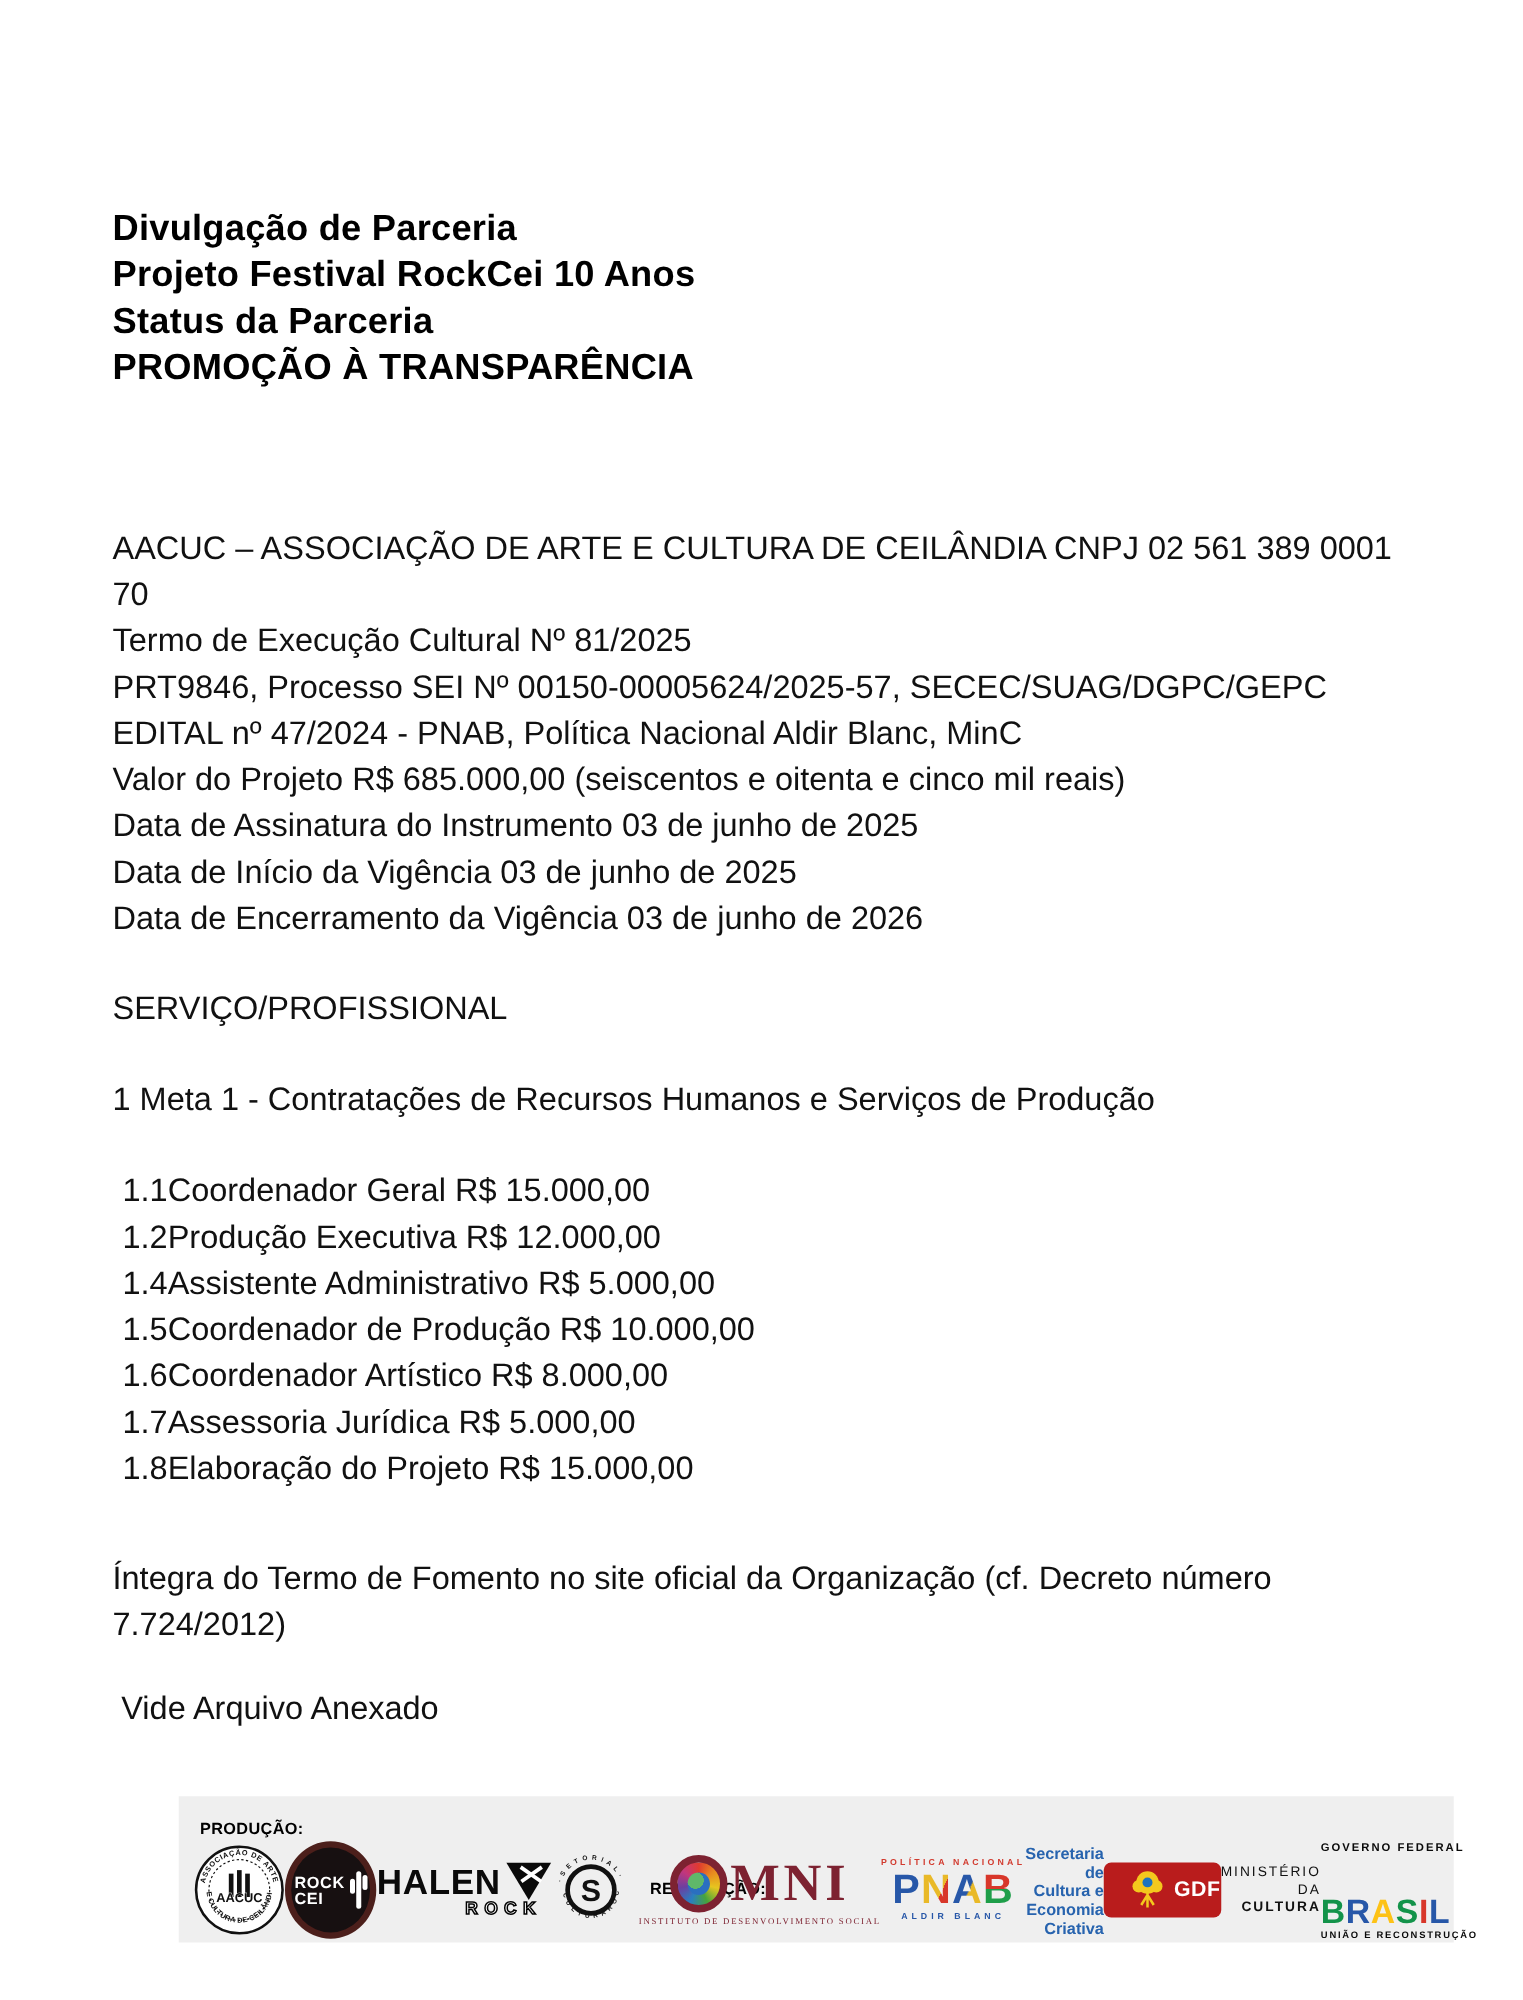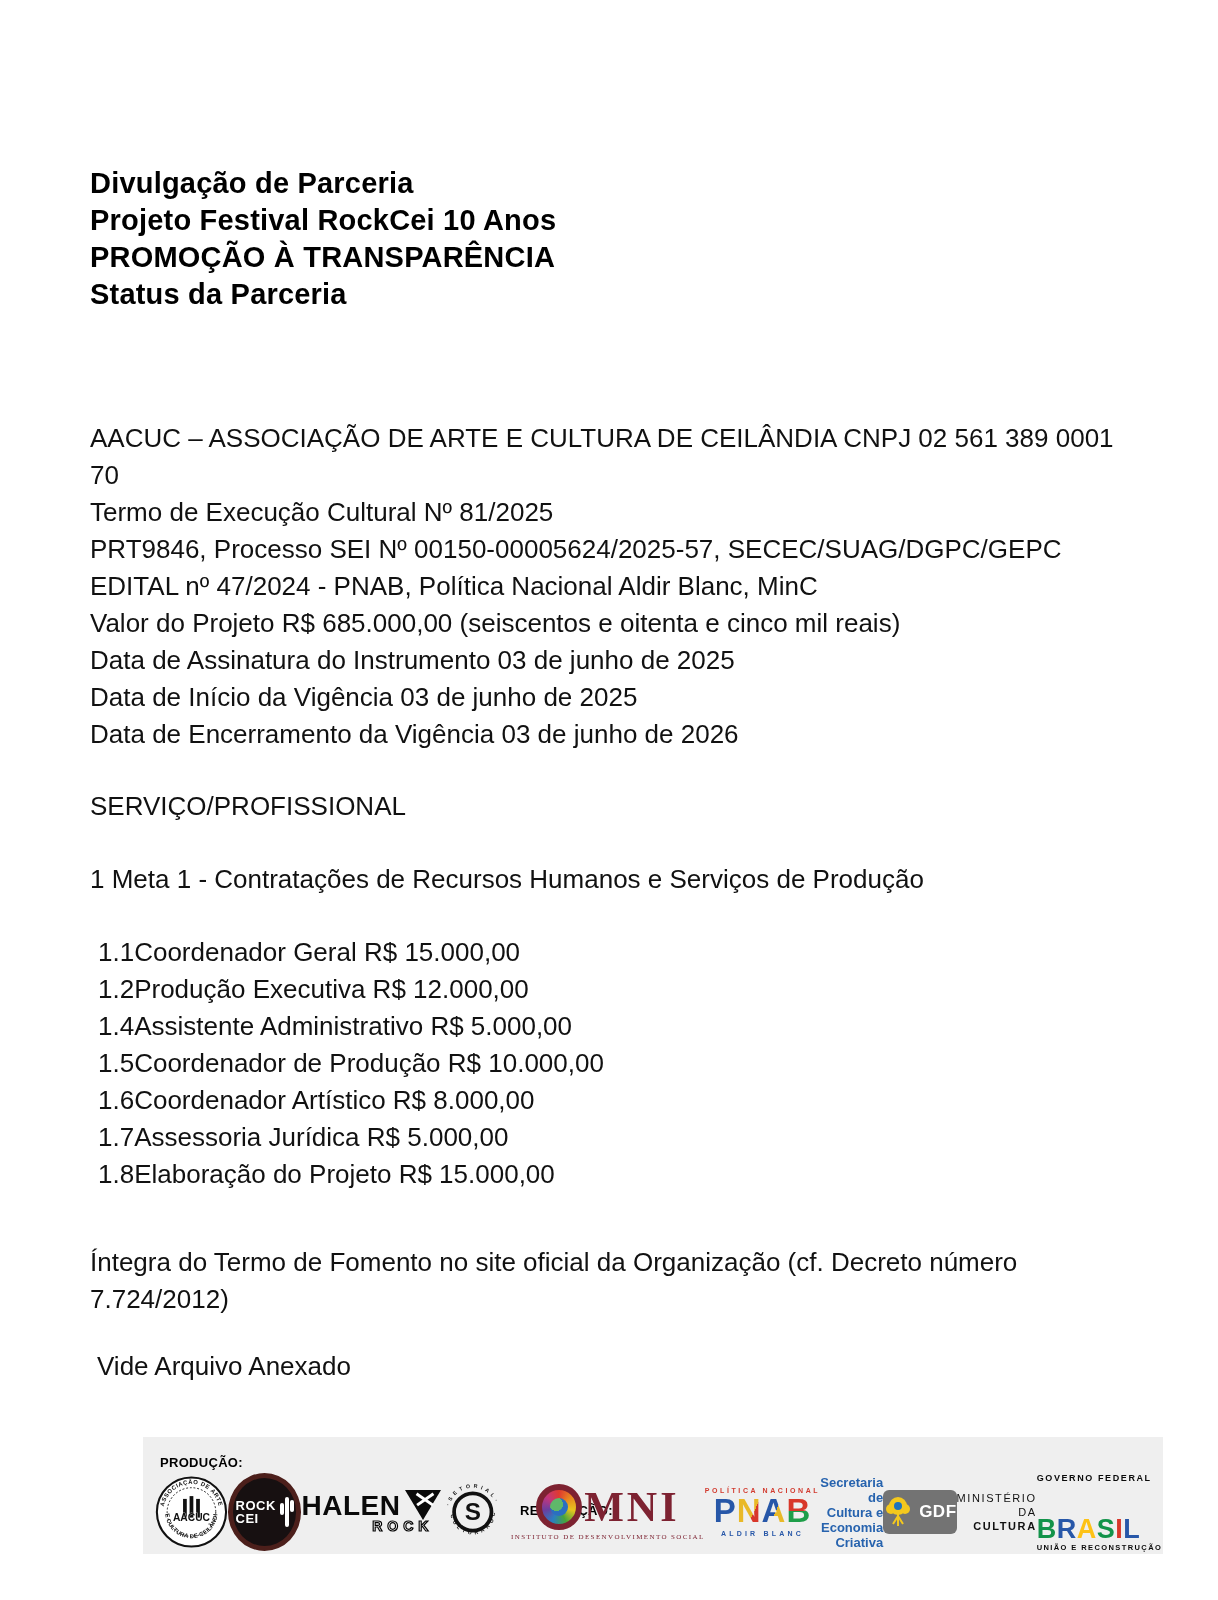--- a/index.html
+++ b/index.html
@@ -62,22 +62,22 @@
   .pnab .word{font-size:33px;line-height:34px;font-weight:900;letter-spacing:1px;}
   .pnab .word span{-webkit-background-clip:text;background-clip:text;color:transparent;}
   .pnab .l1{background-image:linear-gradient(180deg,#2757a8,#2757a8);}
   .pnab .l2{background-image:linear-gradient(115deg,#e9b928 62%,#d8372a 62%);}
   .pnab .l3{background-image:linear-gradient(115deg,#2757a8 55%,#e9b928 55%);}
   .pnab .l4{background-image:linear-gradient(180deg,#d8372a 52%,#1e9e49 52%);}
   .pnab .bot{font-size:7px;font-weight:bold;color:#2757a8;letter-spacing:3.2px;margin-top:2px;white-space:nowrap;}
   
   .secretaria{text-align:right;font-size:13px;line-height:15px;font-weight:bold;color:#2763ae;}
   
-  .gdf{width:74px;height:44px;background:#737373;border-radius:6px;display:flex;align-items:center;
-       justify-content:center;gap:6px;}
+  .gdf{width:74px;height:44px;background:#b91c1c;border-radius:6px;display:flex;align-items:center;
+       justify-content:center;gap:6px;padding-left:20px;}
   .gdf .word{color:#fff;font-weight:900;font-size:17px;letter-spacing:.5px;}
   
   .minc{text-align:right;font-size:11px;line-height:14px;color:#111;letter-spacing:1.6px;}
   .minc .b{font-weight:bold;}
   
   .govbr{display:flex;flex-direction:column;align-items:flex-start;}
   .govbr .top{font-size:9px;font-weight:900;color:#0a0a0a;letter-spacing:1.6px;white-space:nowrap;}
   .govbr .word{font-size:27px;line-height:28px;font-weight:900;letter-spacing:.5px;margin-top:32px;}
   .govbr .word span:nth-child(1){color:#13934a;}
   .govbr .word span:nth-child(2){color:#2757a8;}
@@ -88,22 +88,22 @@
   .govbr .bot{font-size:7.5px;font-weight:bold;color:#0a0a0a;letter-spacing:1.4px;white-space:nowrap;}
 </style>
 </head>
 <body>
 
 <div class="page">
 
   <div class="abs title-block">
     <div class="line">Divulgação de Parceria</div>
     <div class="line">Projeto Festival RockCei 10 Anos</div>
+    <div class="line">Status da Parceria</div>
     <div class="line">PROMOÇÃO À TRANSPARÊNCIA</div>
-    <div class="line">Status da Parceria</div>
   </div>
 
   <div class="abs info-block">
     <div class="line">AACUC – ASSOCIAÇÃO DE ARTE E CULTURA DE CEILÂNDIA CNPJ 02 561 389 0001</div>
     <div class="line">70</div>
     <div class="line">Termo de Execução Cultural Nº 81/2025</div>
     <div class="line">PRT9846, Processo SEI Nº 00150-00005624/2025-57, SECEC/SUAG/DGPC/GEPC</div>
     <div class="line">EDITAL nº 47/2024 - PNAB, Política Nacional Aldir Blanc, MinC</div>
     <div class="line">Valor do Projeto R$ 685.000,00 (seiscentos e oitenta e cinco mil reais)</div>
     <div class="line">Data de Assinatura do Instrumento 03 de junho de 2025</div>

